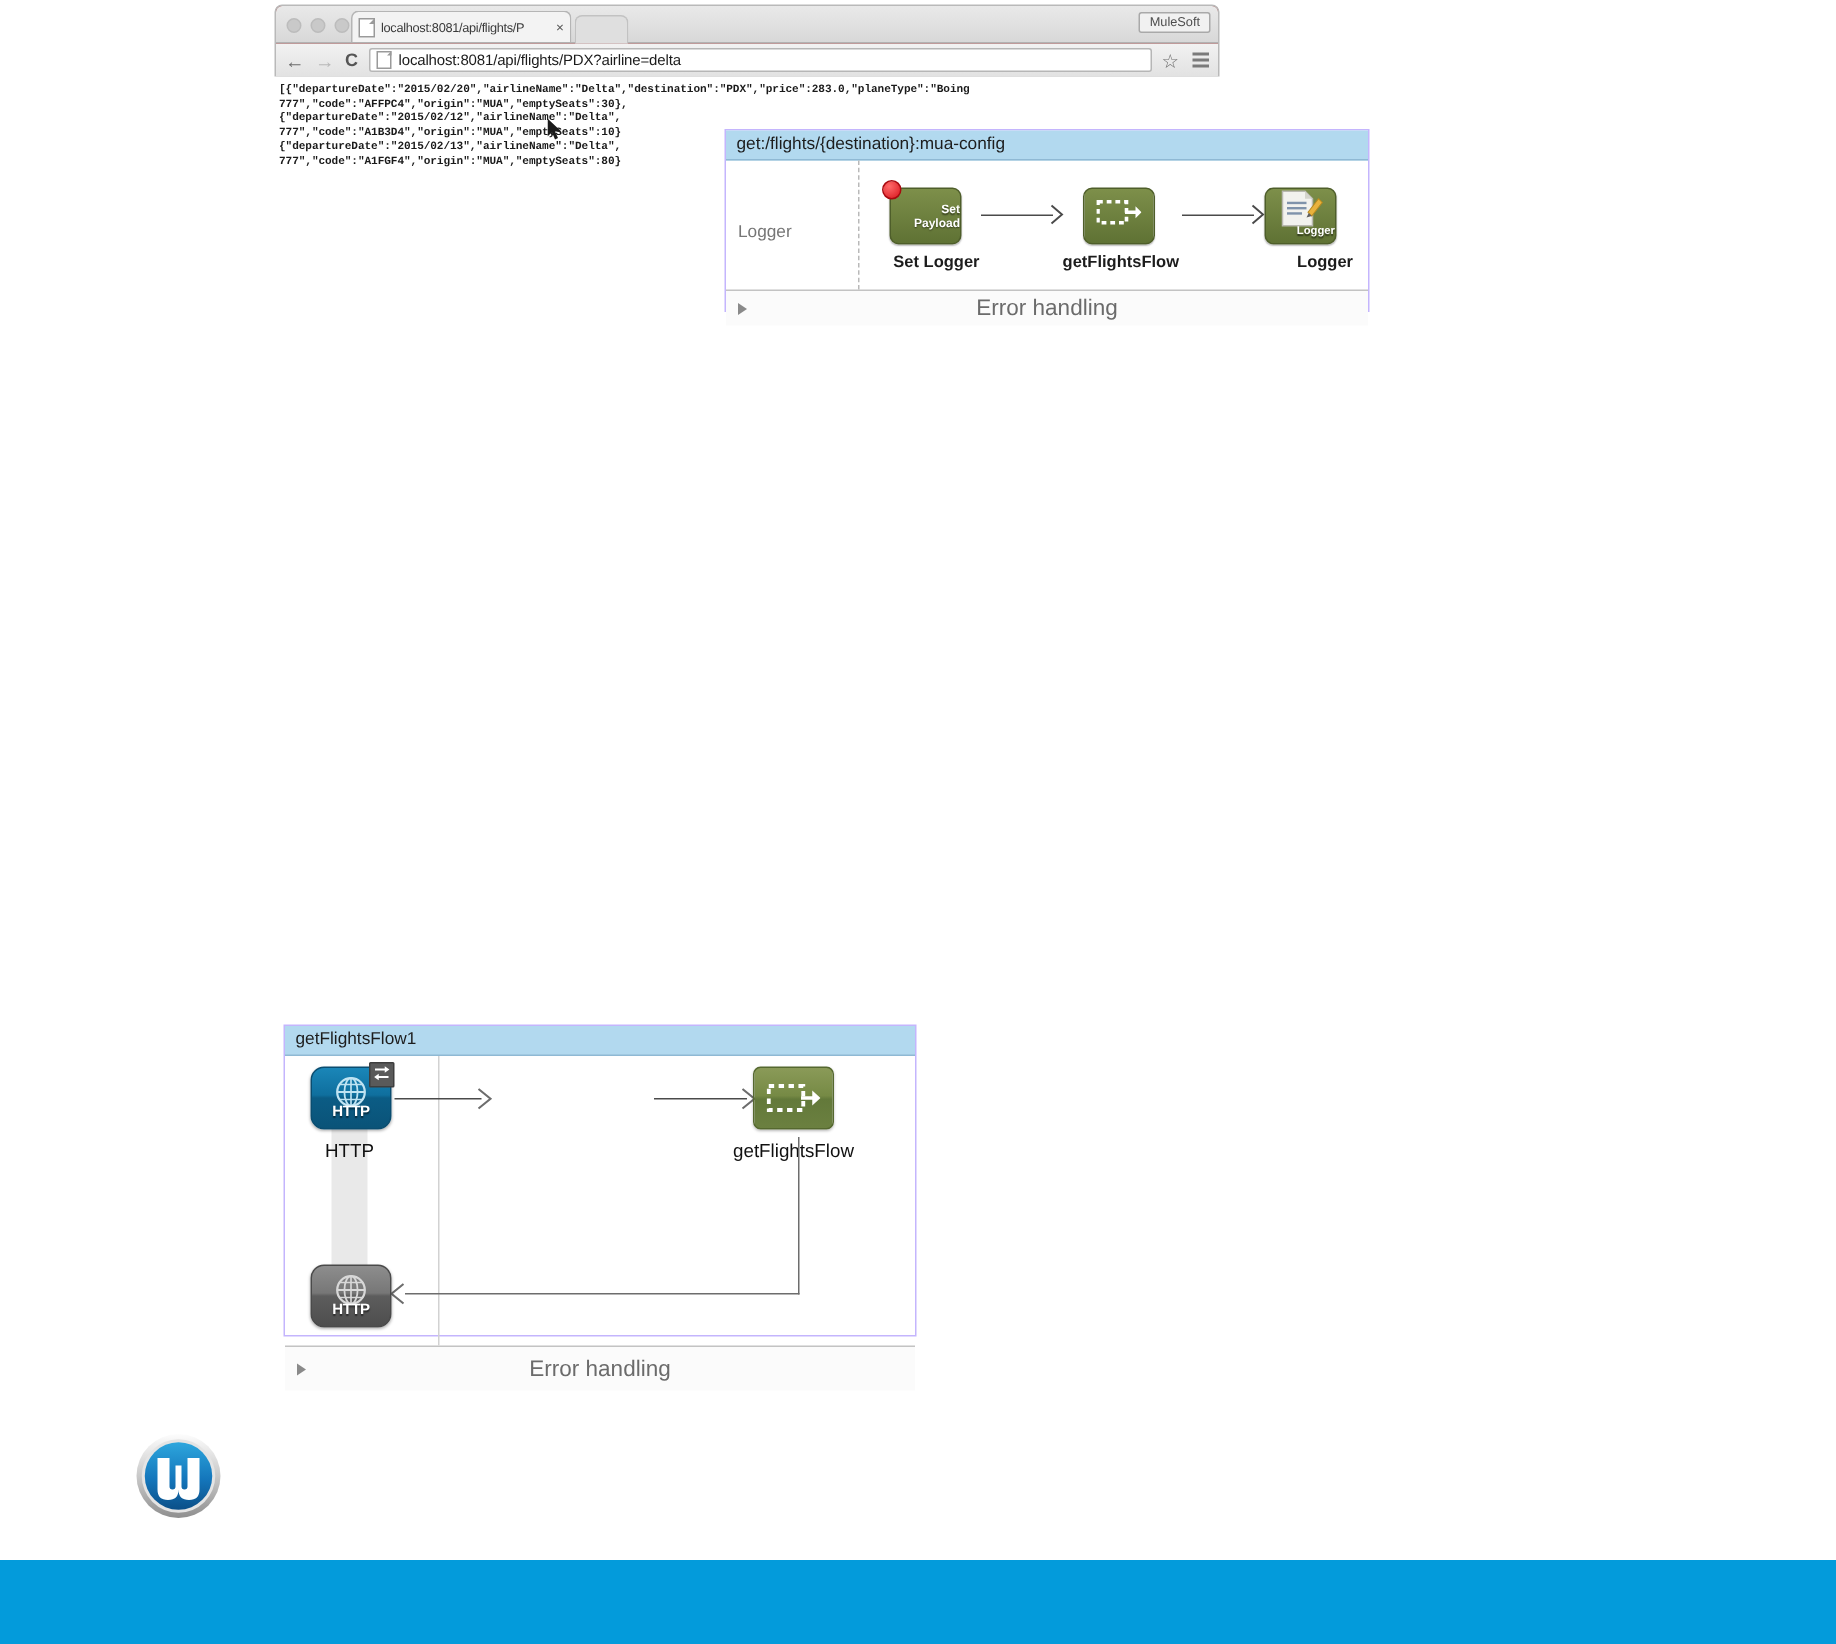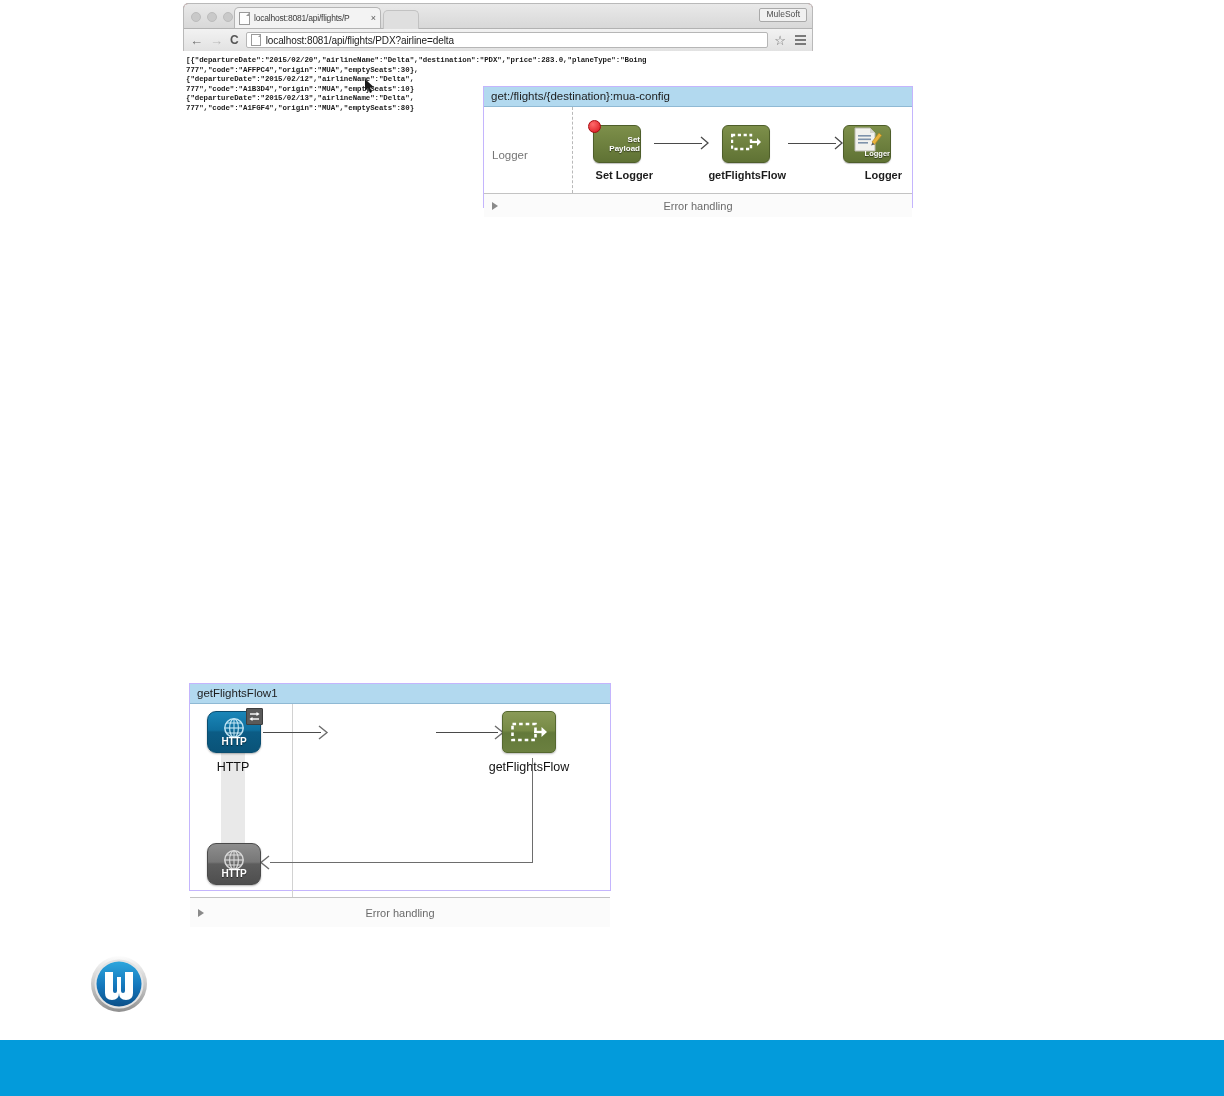--- a/index.html
+++ b/index.html
@@ -226,21 +226,21 @@
   .flow-footer .tri {
     width: 0; height: 0;
     border-style: solid;
     border-width: 4.5px 0 4.5px 6px;
     border-color: transparent transparent transparent #8a8a8a;
     margin-left: 8px;
   }
   .flow-footer .lbl {
     flex: 1;
     text-align: center;
-    font-size: 11px;
+    font-size: 15px;
     color: #6b6b6b;
     margin-right: 14px;
   }
 
   
   .source-lane {
     position: absolute;
     left: 0; top: 0;
     bottom: 0;
     width: 89px;

